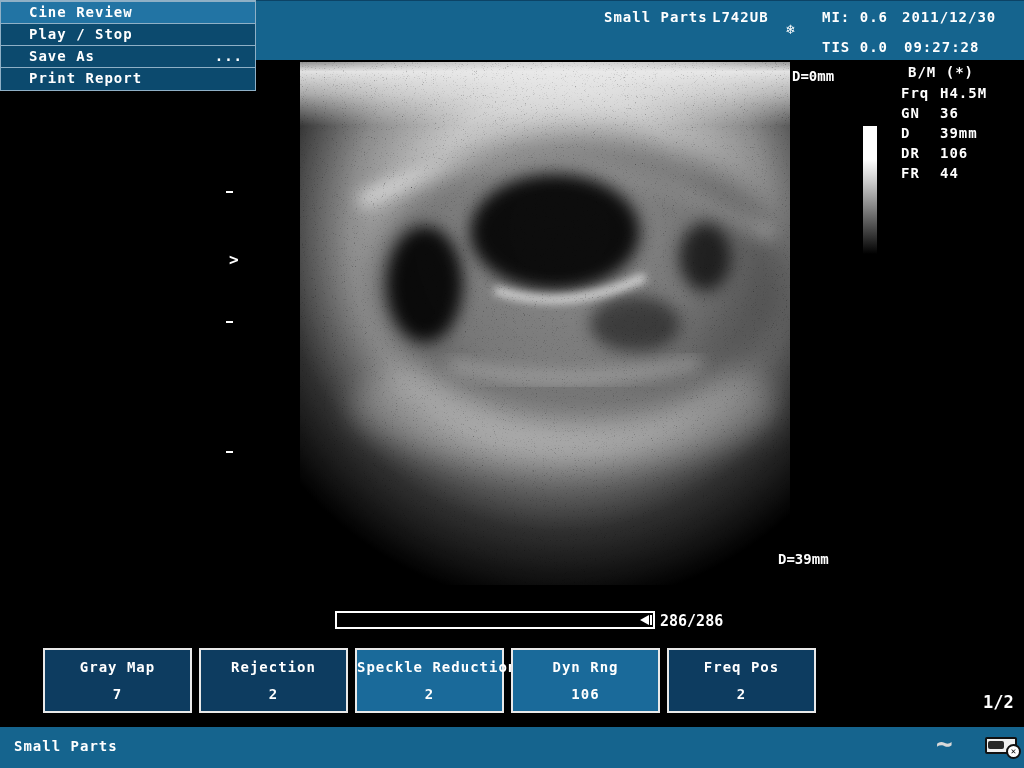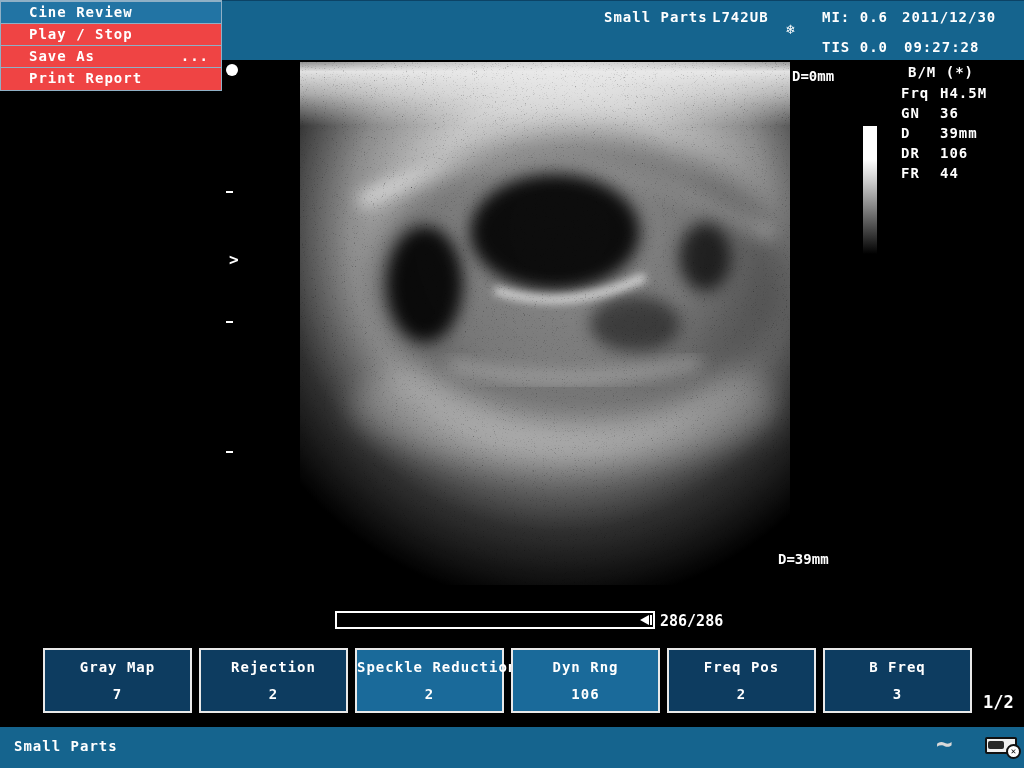--- a/index.html
+++ b/index.html
@@ -13,21 +13,21 @@
   .tb-preset { left:604px; top:8px; }
   .tb-probe  { left:712px; top:8px; }
   .tb-id     { left:331px; top:40px;margin-top:20px; }
   .tb-mi     { left:822px; top:8px; }
   .tb-date   { left:902px; top:8px; }
   .tb-tis    { left:822px; top:38px; }
   .tb-time   { left:904px; top:38px; }
   .tb-freeze { left:786px; top:11px; font-size:30px; line-height:34px; letter-spacing:0; }
 
   
-  .menu { left:0; top:0; width:222px; background:#ef4444; border:1px solid #8FB0C6; border-top:2px solid #8FB0C6; z-index:30; }
+  .menu { left:0; top:0; width:256px; background:#0c4a6e; border:1px solid #8FB0C6; border-top:2px solid #8FB0C6; z-index:30; }
   .menu-item { position:relative; height:22px; line-height:21px; font-size:14px; letter-spacing:1px;
                padding:0 12px 0 28px; display:flex; justify-content:space-between;
                border-bottom:1px solid #8FB0C6; cursor:default; white-space:pre; }
   .menu-item:last-child { border-bottom:none; }
   .menu-item.hl { background:#2274A4; }
 
   
   .pp-mode { left:908px; top:64px; font-size:14px; letter-spacing:1px; }
   .pp-row { position:absolute; left:901px; width:100px; font-size:14px; letter-spacing:1px; }
   .pp-row .pv { position:absolute; left:39px; top:0; }
@@ -214,24 +214,20 @@
     <div class="sk-value">2</div>
   </div>
   <div class="sk active">
     <div class="sk-label">Dyn Rng</div>
     <div class="sk-value">106</div>
   </div>
   <div class="sk">
     <div class="sk-label">Freq Pos</div>
     <div class="sk-value">2</div>
   </div>
-  <div class="sk">
-    <div class="sk-label">B Freq</div>
-    <div class="sk-value">3</div>
-  </div>
 </div>
 <span class="abs sk-page">1/2</span>
 
 <div class="abs statusbar">
   <span class="sb-preset">Small Parts</span>
   <span class="sb-tilde">∼</span>
   <div class="dev-icon">
     <div class="dev-body"></div>
     <div class="dev-slot"></div>
     <div class="dev-x">✕</div>

